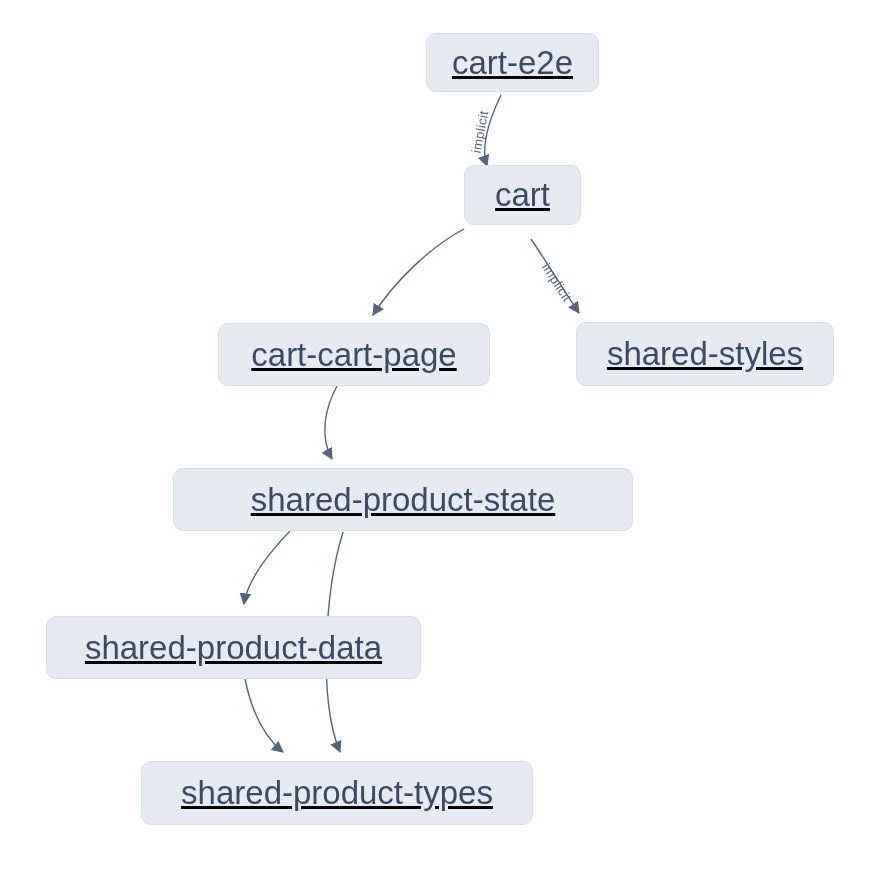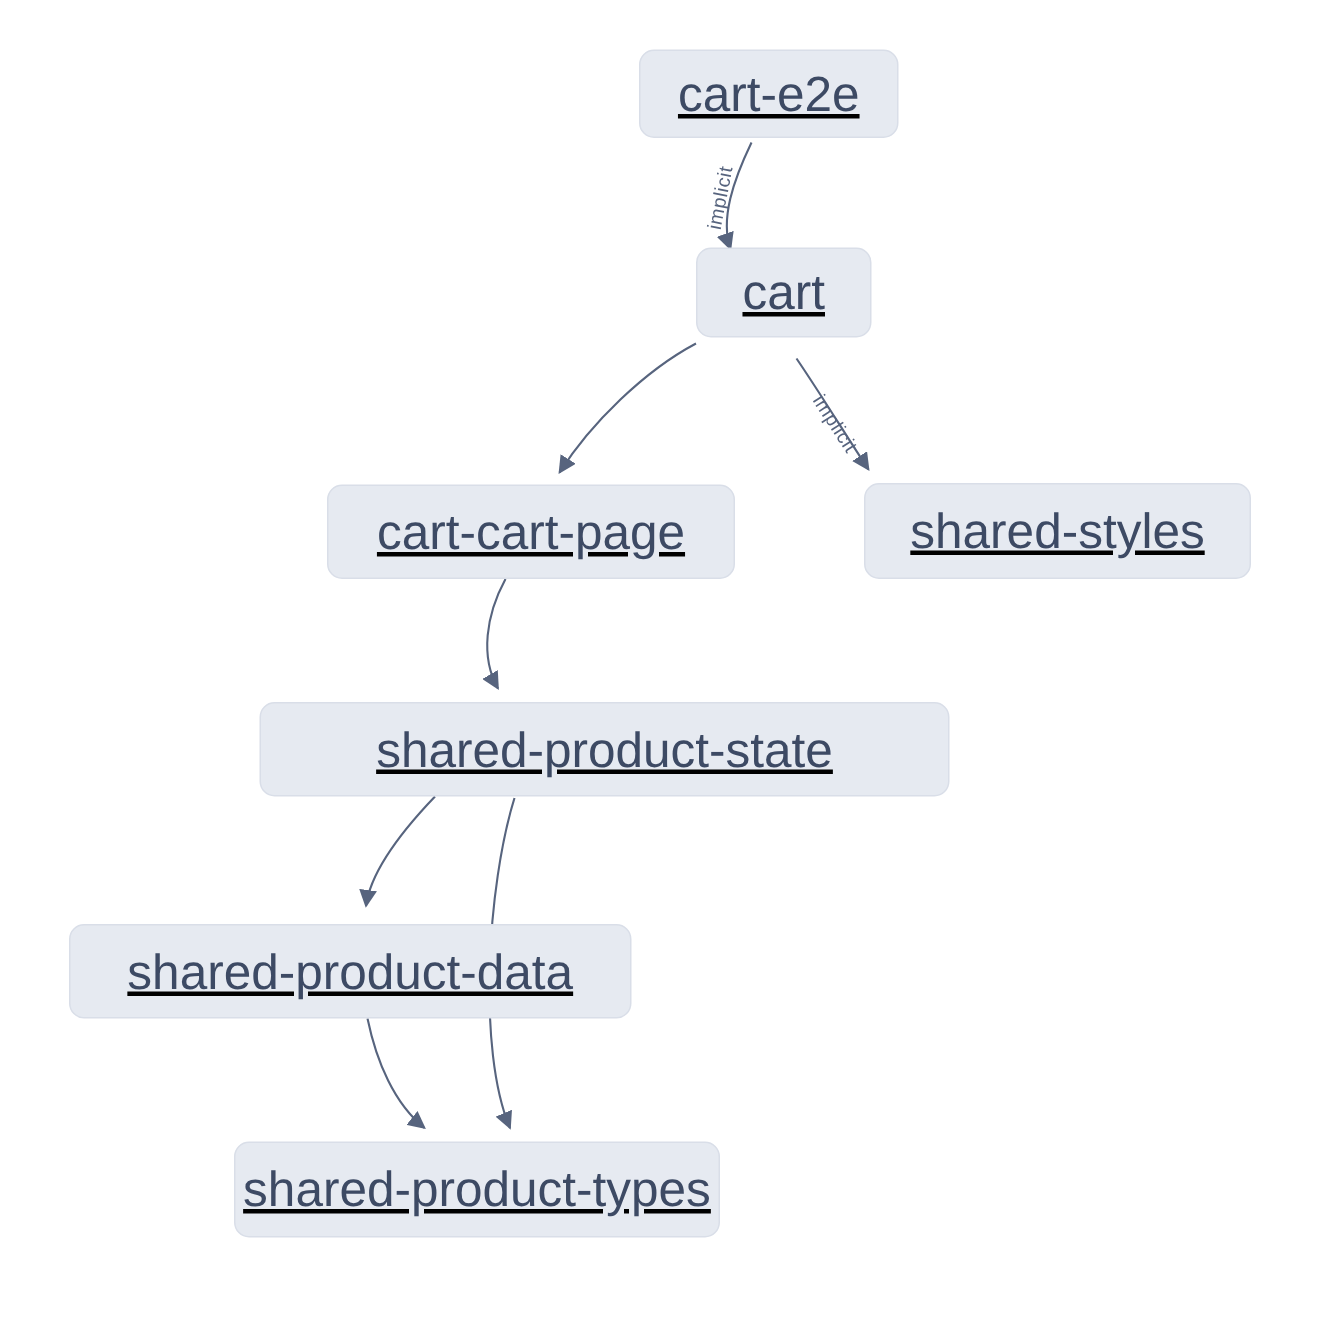--- a/index.html
+++ b/index.html
@@ -83,17 +83,17 @@
       </div>
       <div class="node" style="left: 576px; top: 322px; width: 258px; height: 64px;">
         <span class="node-label">shared-styles</span>
       </div>
       <div class="node" style="left: 161px; top: 468px; width: 460px; height: 63px; margin-left: 12px;">
         <span class="node-label">shared-product-state</span>
       </div>
       <div class="node" style="left: 46px; top: 616px; width: 375px; height: 63px;">
         <span class="node-label">shared-product-data</span>
       </div>
-      <div class="node" style="left: 156px; top: 761px; width: 324px; height: 64px;">
+      <div class="node" style="left: 141px; top: 761px; width: 392px; height: 64px;">
         <span class="node-label">shared-product-types</span>
       </div>
     </div>
 </div>
 
 </body></html>

